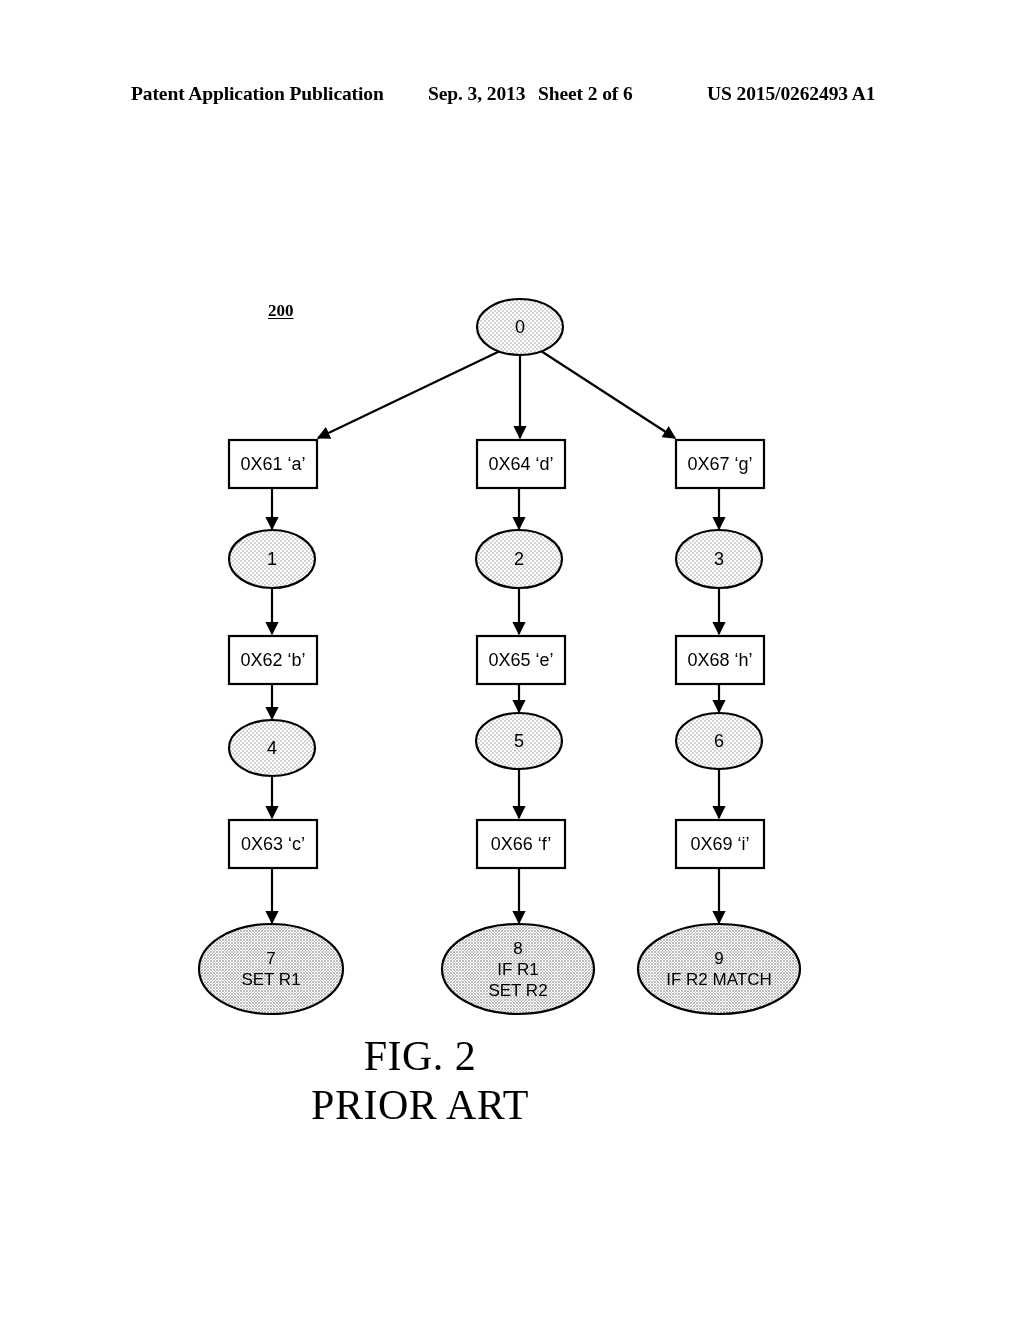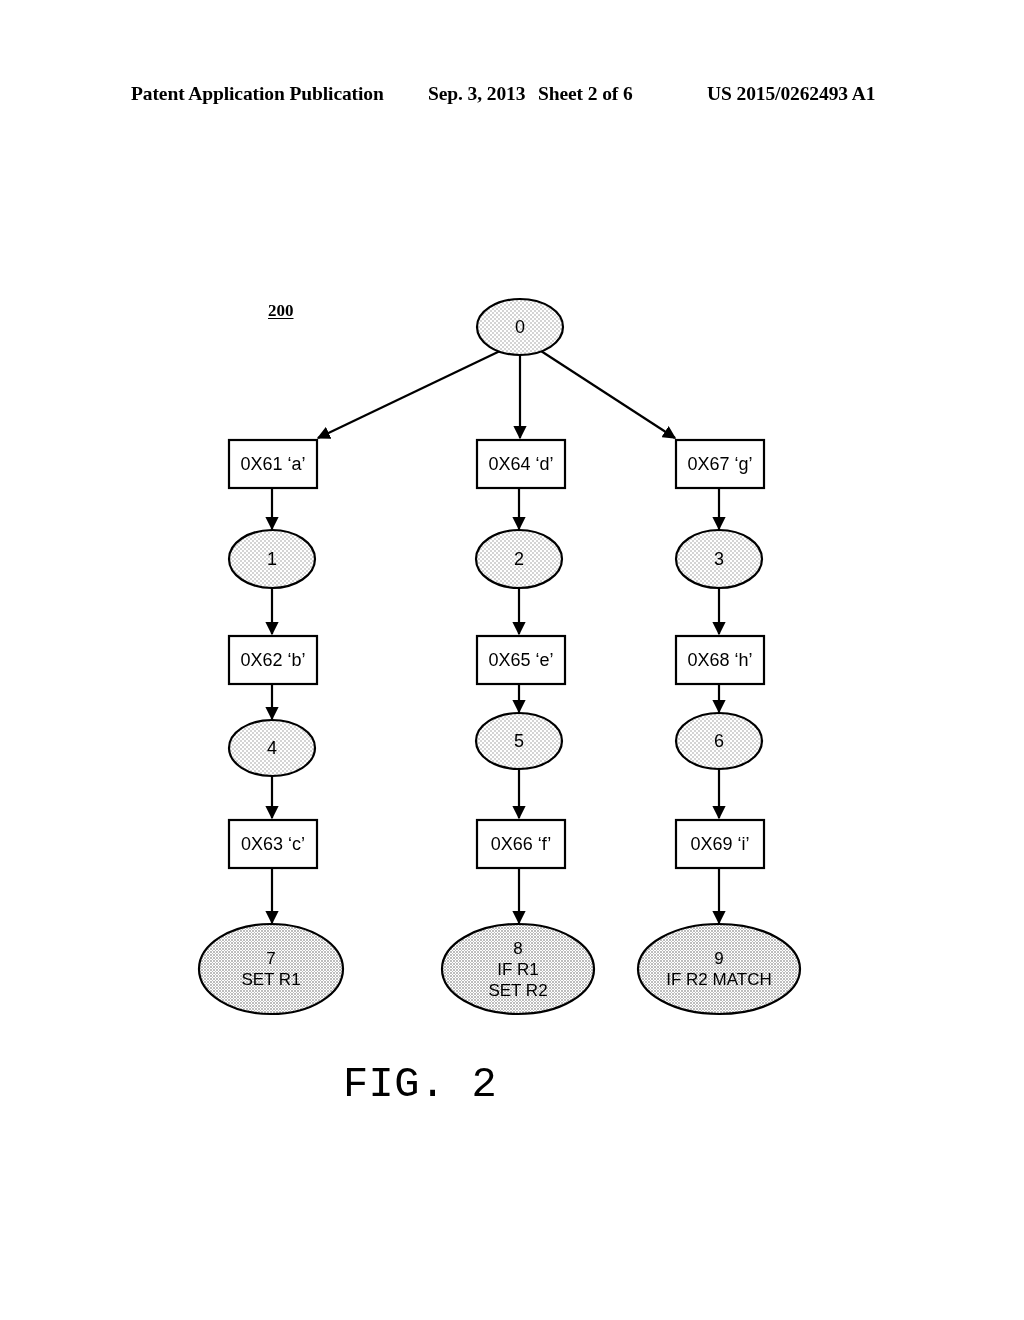--- a/index.html
+++ b/index.html
@@ -60,25 +60,24 @@
     height: 1320px;
   }
 
   
   .fig-caption {
     position: absolute;
     left: 0;
     top: 1032px;
     width: 840px;
     text-align: center;
-    font-family: Liberation Mono, monospace;
+    font-family: Liberation Serif, serif;
     font-size: 42px;
     line-height: 1.16;
     letter-spacing: 0.5px;
-    margin-top: 29px;
   }
   .fig-caption div { display: block; }
 
   text { font-family: "Liberation Sans", sans-serif; }
 </style>
 </head>
 <body>
 
 <div class="page-header">
   <span class="hdr-pub">Patent Application Publication</span>
@@ -240,13 +239,14 @@
       <g>
         <ellipse cx="719" cy="969" rx="81" ry="45" fill="url(#dither-dark)" stroke="#000000" stroke-width="2.2"></ellipse>
         <text x="719" y="964.45" text-anchor="middle" font-size="17" fill="#000000">9</text>
         <text x="719" y="985.45" text-anchor="middle" font-size="17" fill="#000000">IF R2 MATCH</text>
       </g>
     </g>
 </svg>
 
 <div class="fig-caption">
   <div>FIG. 2</div>
+  <div>PRIOR ART</div>
 </div>
 
 </body></html>

